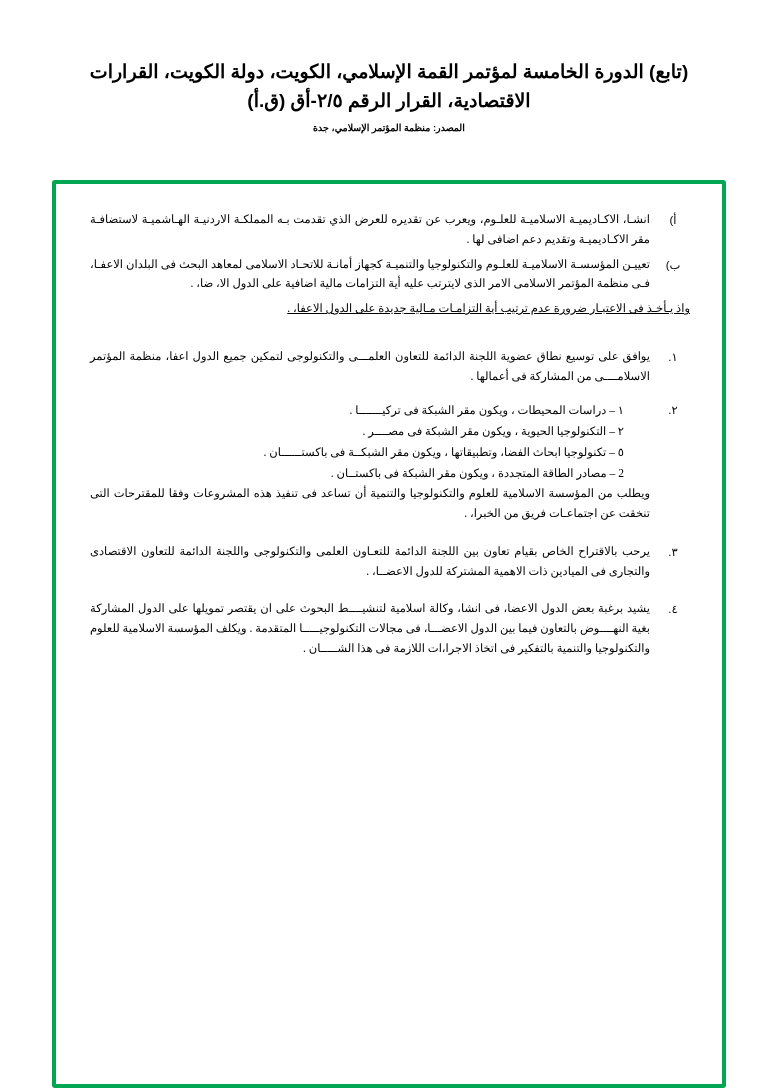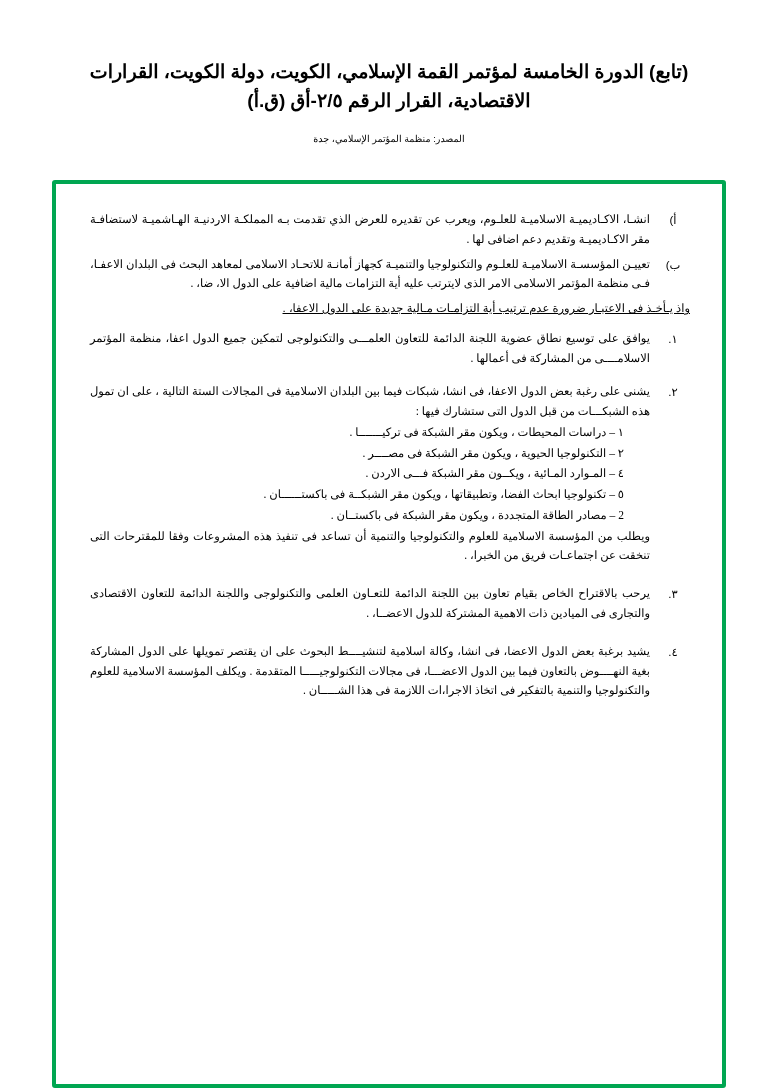--- a/index.html
+++ b/index.html
@@ -29,22 +29,22 @@
   .header-title {
     font-size: 19px;
     font-weight: bold;
     direction: rtl;
     letter-spacing: 0px;
     line-height: 1.5;
     padding: 0 50px;
   }
   .header-source {
     font-size: 9.5px;
-    font-weight: normal;
-    margin-top: 18px;
+    font-weight: bold;
+    margin-top: 7px;
     direction: rtl;
   }
   .framebox {
     position: absolute;
     top: 122px;
     right: 52px;
     left: 52px;
     height: 908px;
     border: 4px solid #00a651;
     border-radius: 3px;
@@ -81,24 +81,25 @@
     padding-left: 8px;
     font-family: Liberation Serif, serif;
   }
   .ctext p {
     margin: 0;
   }
   .u {
     text-decoration: underline;
   }
   .note {
-    margin: 2px 0 10px 0;
+    margin: 2px 0 28px 0;
     direction: rtl;
     text-align: justify;
     padding-right: 6px;
+    font-family: Liberation Serif, serif;
   }
   .sublist {
     margin: 1px 0 0 0;
     padding: 0;
     list-style: none;
   }
   .sublist li {
     margin: 0 0 1px 0;
     text-align: justify;
     padding-right: 26px;
@@ -138,25 +139,23 @@
       <div class="clause">
         <div class="marker">١.</div>
         <div class="ctext">يوافق على توسيع نطاق عضوية اللجنة الدائمة للتعاون العلمـــى والتكنولوجى لتمكين جميع الدول اعفا، منظمة المؤتمر الاسلامــــى من المشاركة فى أعمالها .</div>
       </div>
 
       <div class="spacer-sm"></div>
 
       <div class="clause">
         <div class="marker">٢.</div>
         <div class="ctext">
-          <p>يشنى على رغبة بعض الدول الاعفا، فى انشا، شبكات فيما بين البلدان الاسلامية فى المجالات الستة التالية ، على ان تمول هذه الشبكـــات من قبل الدول التى ستشارك فيها :</p>
           <ul class="sublist">
             <li>١ – دراسات المحيطات ، ويكون مقر الشبكة فى تركيـــــــا .</li>
             <li>٢ – التكنولوجيا الحيوية ، ويكون مقر الشبكة فى مصــــر .</li>
-            <li>٤ – المـوارد المـائية ، ويكــون مقر الشبكة فـــى الاردن .</li>
             <li>٥ – تكنولوجيا ابحاث الفضا، وتطبيقاتها ، ويكون مقر الشبكــة فى باكستــــــان .</li>
             <li>2 – مصادر الطاقة المتجددة ، ويكون مقر الشبكة فى باكستــان .</li>
           </ul>
           <p class="tail">ويطلب من المؤسسة الاسلامية للعلوم والتكنولوجيا والتنمية أن تساعد فى تنفيذ هذه المشروعات وفقا للمقترحات التى تنخقت عن اجتماعـات فريق من الخبرا، .</p>
         </div>
       </div>
 
       <div class="spacer-md"></div>
 
       <div class="clause">

